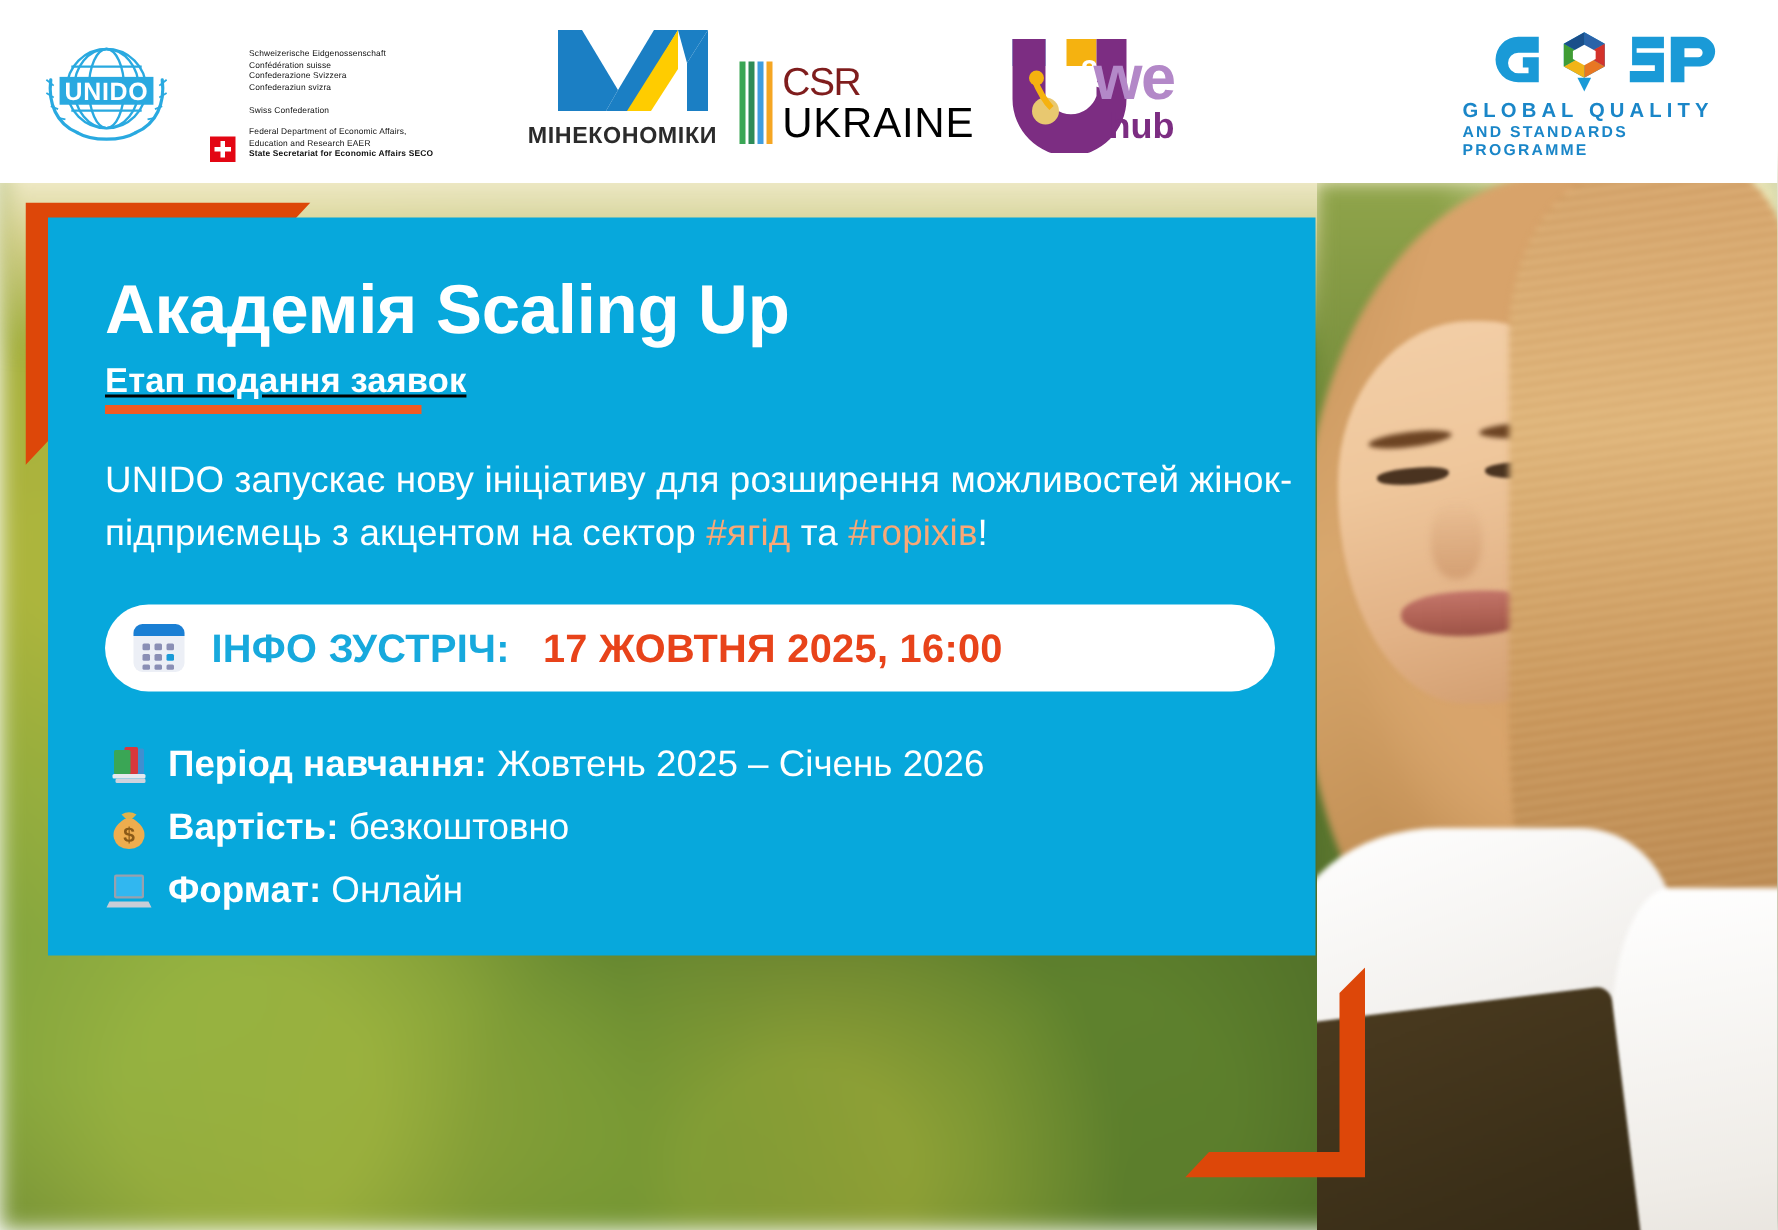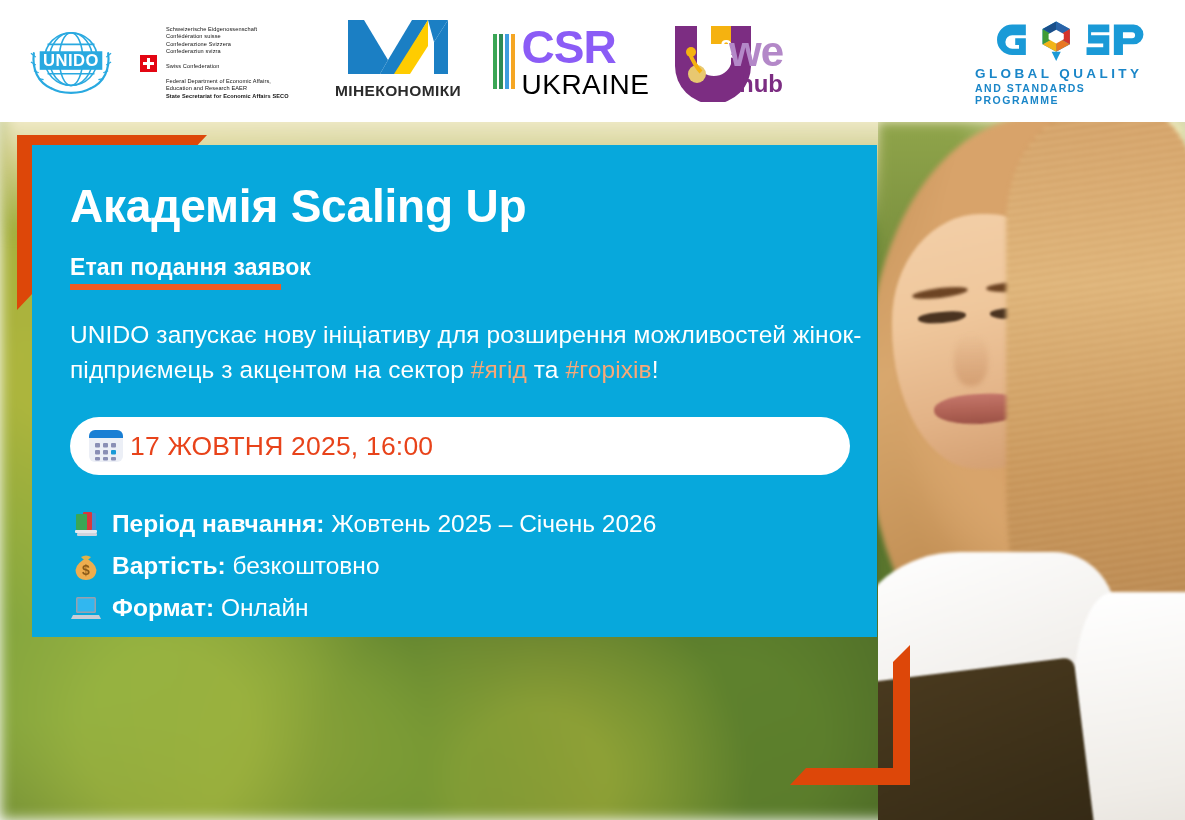--- a/index.html
+++ b/index.html
@@ -96,21 +96,21 @@
     background:linear-gradient(170deg,#ffffff 0%,#efece7 55%,#d8d2ca 100%);
     border-radius:28% 0 0 0; filter:blur(1.6px);
   }
 
   
   .header {
     position:absolute; left:0; top:0; width:1185px; height:122px;
     background:#ffffff; z-index:5;
     display:flex; align-items:center;
   }
-  .logo { position:absolute; display:flex; align-items:center; }
+  .logo { position:absolute; display:flex; align-items:flex-end; }
 
   
   .logo-unido { left:22px; top:18px; width:98px; height:88px; }
   .unido-svg { width:98px; height:88px; }
 
   
   .logo-swiss { left:140px; top:18px; width:172px; height:90px; }
   .swiss-flag { width:17px; height:17px; background:#e30613; position:relative; flex:0 0 auto; }
   .swiss-flag::before { content:""; position:absolute; left:7px; top:3px; width:3px; height:11px; background:#fff; }
   .swiss-flag::after { content:""; position:absolute; left:3px; top:7px; width:11px; height:3px; background:#fff; }
@@ -121,21 +121,21 @@
   
   .logo-mine { left:318px; top:16px; width:160px; height:95px; flex-direction:column; }
   .mine-mark { width:112px; height:62px; }
   .mine-name { margin-top:4px; font-size:15.5px; font-weight:bold; color:#2b2b2b; letter-spacing:.4px; }
 
   
   .logo-csr { left:493px; top:26px; width:135px; height:70px; }
   .csr-bars { display:flex; gap:2.5px; margin-right:7px; }
   .csr-bars i { display:block; width:3.5px; height:55px; }
   .csr-text { display:flex; flex-direction:column; line-height:1; }
-  .csr-main { font-size:46px; font-weight:bold; color:#8b5cf6; letter-spacing:-1px; }
+  .csr-main { font-size:26px; font-weight:normal; color:#7f1d1d; letter-spacing:-1px; }
   .csr-sub { font-size:28px; color:#000000; letter-spacing:.5px; margin-top:1px; }
 
   
   .logo-uwe { left:655px; top:22px; width:150px; height:80px; }
   .uwe-svg { width:150px; height:80px; }
 
   
   .logo-gqsp { left:975px; top:20px; width:195px; height:86px; flex-direction:column; align-items:flex-start; }
   .gqsp-svg { width:195px; height:58px; }
   .gqsp-l1 { font-size:13.5px; font-weight:bold; color:#1a86c8; letter-spacing:3.4px; margin-top:2px; }
@@ -154,21 +154,21 @@
   
   .panel {
     position:absolute; left:32px; top:145px; width:845px; height:492px;
     background:#07a8dc; z-index:10;
     padding:37px 0 0 38px;
   }
   .title {
     font-size:46px; font-weight:bold; color:#ffffff; letter-spacing:-0.2px;
     line-height:1.06;
   }
-  .subtitle-wrap { margin-top:23px; display:inline-block; }
+  .subtitle-wrap { margin-top:9px; display:inline-block;text-decoration:underline; }
   .subtitle {
     font-size:23px; font-weight:bold; color:#ffffff; letter-spacing:.1px;
   }
   .sub-underline { height:6px; background:#f15a22; width:211px; margin-top:3px; }
 
   .para {
     color:#ffffff; font-size:24.5px; line-height:1.42; letter-spacing:.1px;
     max-width:800px;
   }
   .p1 { margin-top:44px; }
@@ -178,21 +178,21 @@
   .pill {
     margin-top:30px; background:#ffffff; border-radius:40px;
     height:58px; width:780px; display:flex; align-items:center;
     padding-left:17px;
   }
   .pill .cal { width:38px; height:38px; flex:0 0 auto; }
   .pill .pill-label {
     margin-left:16px; font-size:26.5px; font-weight:bold; color:#17a9dd; letter-spacing:.2px;
   }
   .pill .pill-date {
-    margin-left:5px; font-size:26.5px; font-weight:normal; color:#e8431a; letter-spacing:.2px;
+    margin-left:22px; font-size:26.5px; font-weight:bold; color:#e8431a; letter-spacing:.2px;
   }
 
   .facts { margin-top:28px;text-align:right; }
   .fact { display:flex; align-items:center; height:42px; }
   .fact .fico { width:32px; height:32px; flex:0 0 auto; margin-right:10px; }
   .fact .ftxt { font-size:24.5px; color:#ffffff; line-height:1.1; }
   .fact .ftxt b { font-weight:bold; }
 
   svg { display:block; }
 </style>
@@ -353,20 +353,21 @@
         <rect x="16" y="16" width="5" height="4.5" rx="1"></rect>
         <rect x="24" y="16" width="5" height="4.5" rx="1"></rect>
         <rect x="8" y="23" width="5" height="4.5" rx="1"></rect>
         <rect x="16" y="23" width="5" height="4.5" rx="1"></rect>
         <rect x="8" y="30" width="5" height="3.5" rx="1"></rect>
         <rect x="16" y="30" width="5" height="3.5" rx="1"></rect>
         <rect x="24" y="30" width="5" height="3.5" rx="1"></rect>
       </g>
       <rect x="24" y="23" width="5" height="4.5" rx="1" fill="#1a9ad7"></rect>
     </svg>
+    <span class="pill-label">ІНФО ЗУСТРІЧ:</span>
     <span class="pill-date">17 ЖОВТНЯ 2025, 16:00</span>
   </div>
 
   <div class="facts">
 
     <div class="fact">
       <svg class="fico" viewBox="0 0 32 32">
         <rect x="17" y="5" width="9" height="17" rx="1" fill="#3f8fd0"></rect>
         <rect x="13" y="4" width="9" height="18" rx="1" fill="#d8383c"></rect>
         <rect x="6" y="6" width="11" height="16" rx="1" fill="#3aa655"></rect>

